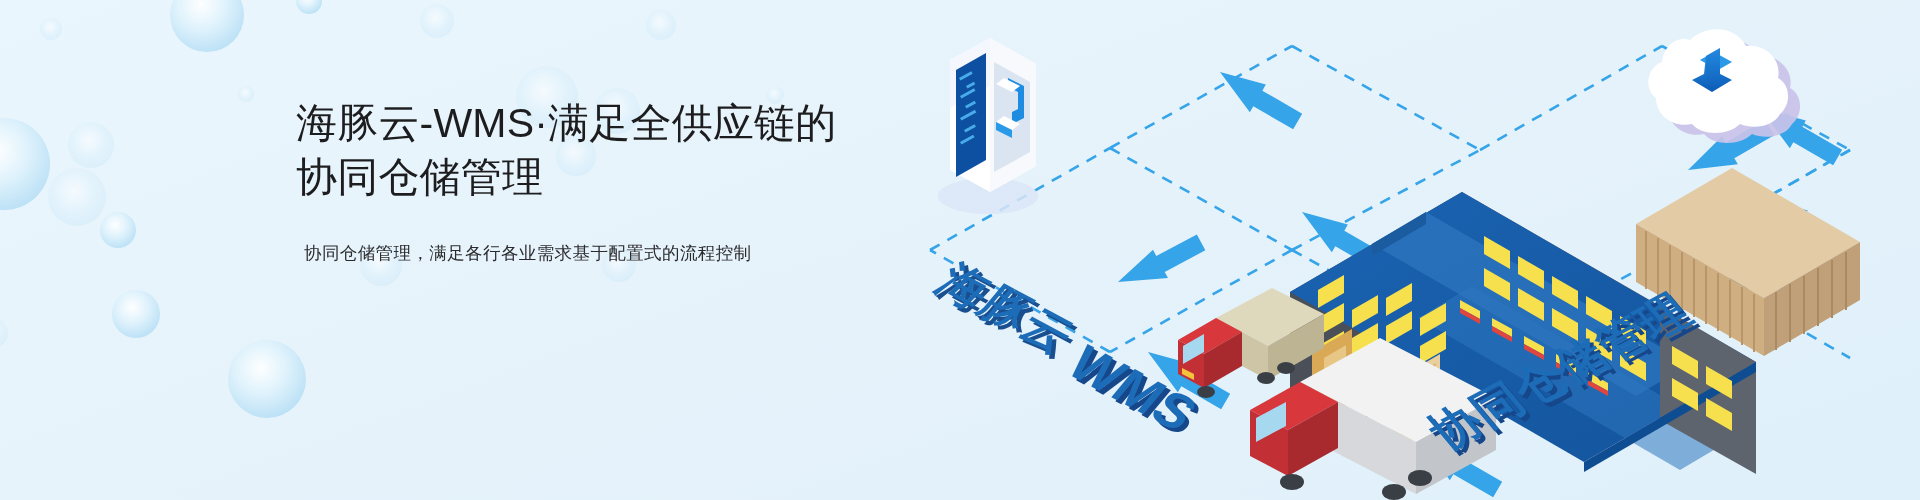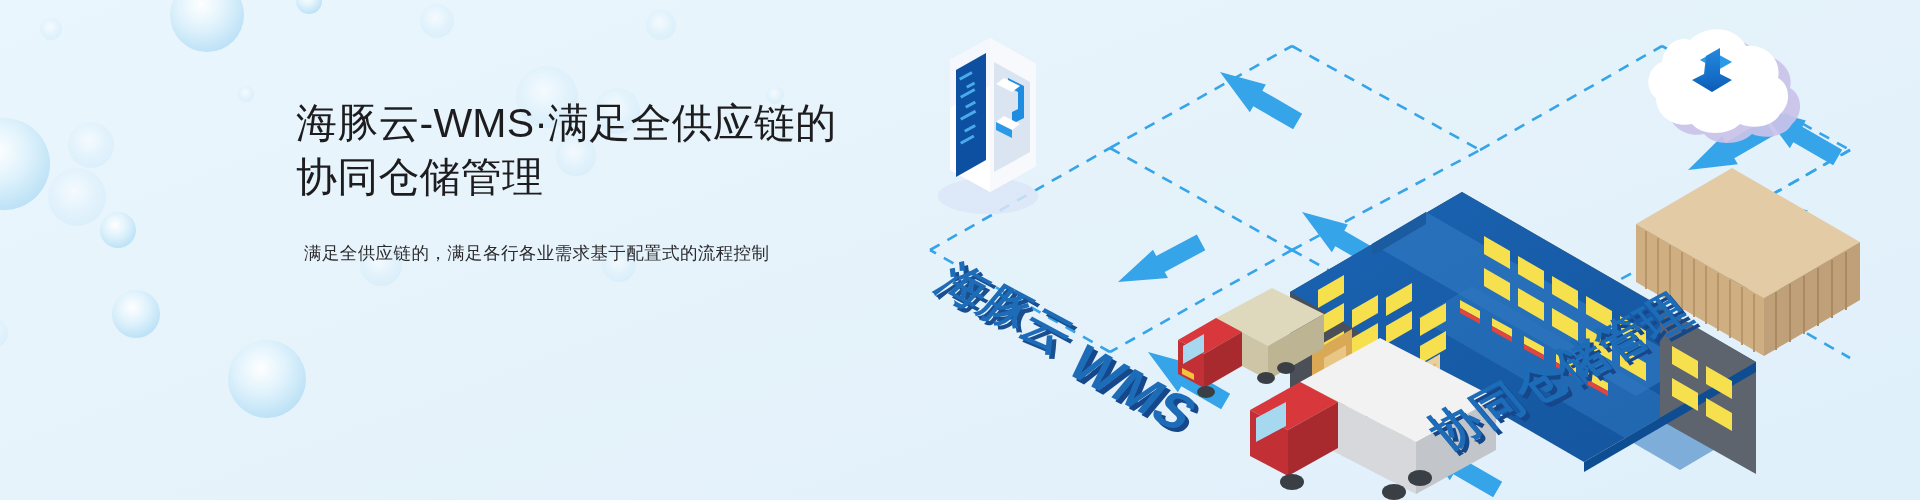--- a/index.html
+++ b/index.html
@@ -93,21 +93,21 @@
       <div class="bubble bub-faint" style="left: 602px; top: 248px; width: 34px; height: 34px;"></div>
       <div class="bubble bub-faint" style="left: 646px; top: 10px; width: 30px; height: 30px;"></div>
       <div class="bubble bub-faint" style="left: 766px; top: 86px; width: 18px; height: 18px;"></div>
       <div class="bubble bub-faint" style="left: 40px; top: 18px; width: 22px; height: 22px;"></div>
       <div class="bubble bub-faint" style="left: 238px; top: 86px; width: 16px; height: 16px;"></div>
     </div>
 
   <div id="textblock">
     <div id="headline">海豚云-WMS·满足全供应链的
 协同仓储管理</div>
-    <div id="subtitle">满足全供应链的，满足各行各业需求基于配置式的流程控制</div>
+    <div id="subtitle">协同仓储管理，满足各行各业需求基于配置式的流程控制</div>
   </div>
 
   <div id="illo">
     <svg viewBox="0 0 1000 500" xmlns="http://www.w3.org/2000/svg">
       <defs>
         <linearGradient id="gServerFace" x1="0" y1="0" x2="0" y2="1">
           <stop offset="0" stop-color="#1f8ee0"></stop>
             <stop offset="1" stop-color="#0b4f9e"></stop>
         </linearGradient>
         <linearGradient id="gArrowDown" x1="0" y1="0" x2="0" y2="1">

